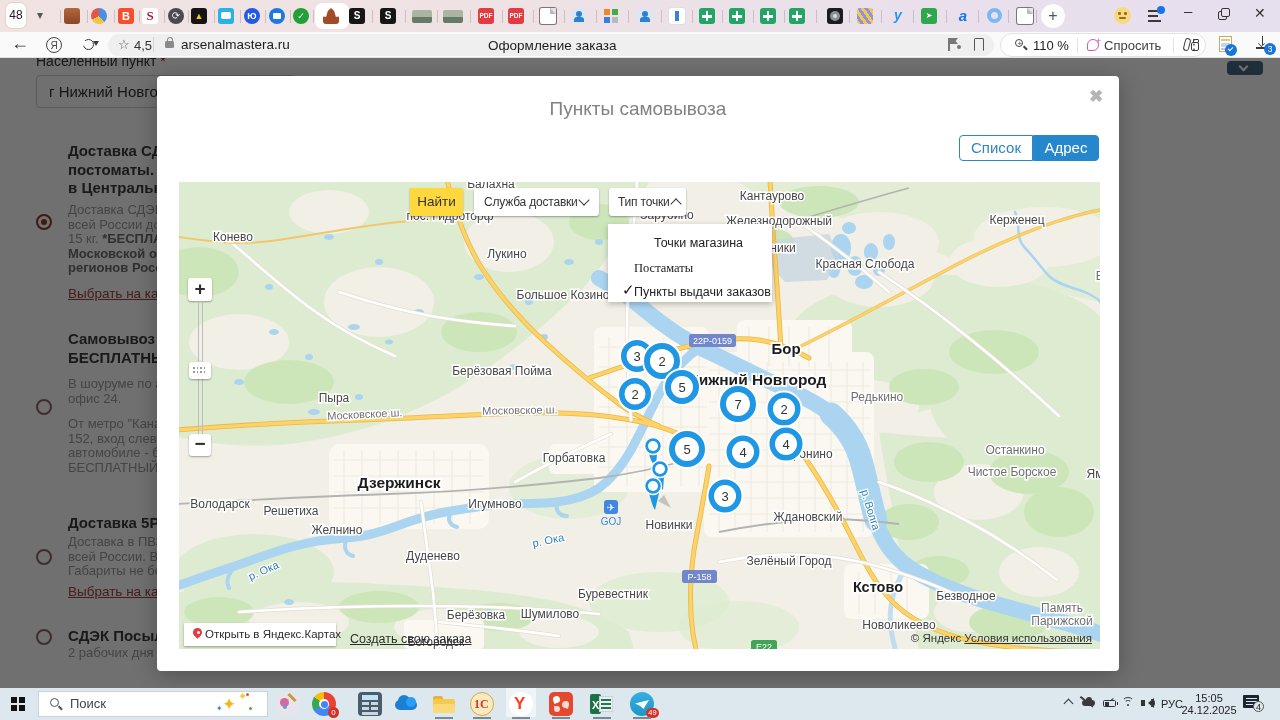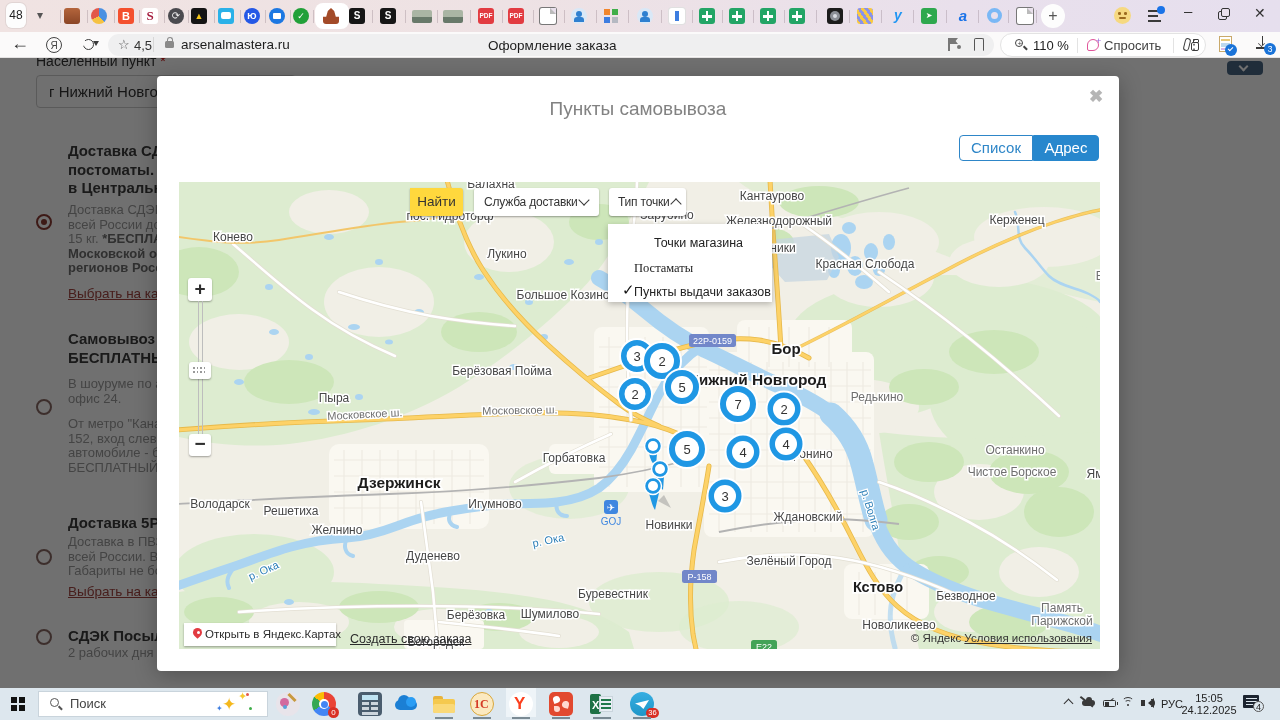--- a/index.html
+++ b/index.html
@@ -681,21 +681,21 @@
       <div class="tbi" style="left:590px;">
           <span style="position:absolute;left:0;top:2px;width:11px;height:20px;background:#1e7145;border-radius:2px;"></span>
           <span style="position:absolute;left:2px;top:7px;color:#fff;font-size:11px;font-weight:bold;">X</span>
           <span style="position:absolute;left:9px;top:4px;width:14px;height:16px;background:#e8eef4;border:1px solid #c9d4dc;"></span>
           <span style="position:absolute;left:11px;top:7px;width:10px;height:2px;background:#21794c;"></span>
           <span style="position:absolute;left:11px;top:11px;width:10px;height:2px;background:#21794c;"></span>
           <span style="position:absolute;left:11px;top:15px;width:10px;height:2px;background:#21794c;"></span>
         </div>
       <div class="tbi" style="left:630px;border-radius:50%;background:linear-gradient(#37aee2,#1e96c8);">
           <span style="position:absolute;left:5px;top:8px;width:14px;height:9px;background:#fff;clip-path:polygon(0 40%,100% 0,60% 100%,35% 65%);"></span>
-          <span style="position:absolute;right:-5px;bottom:-2px;min-width:13px;height:10px;border-radius:5px;background:#d93025;color:#fff;font-size:7.5px;text-align:center;line-height:10px;padding:0 1px;">36</span>
+          <span style="position:absolute;right:-5px;bottom:-2px;min-width:13px;height:10px;border-radius:5px;background:#d93025;color:#fff;font-size:7.5px;text-align:center;line-height:10px;padding:0 1px;">49</span>
         </div>
       <div class="tbline" style="left:435px;width:18px;"></div>
       <div class="tbline" style="left:473px;width:18px;"></div>
       <div class="tbline" style="left:512px;width:18px;"></div>
       <div class="tbline" style="left:552px;width:18px;"></div>
       <div class="tbline" style="left:593px;width:18px;"></div>
       <div class="tbline" style="left:633px;width:18px;"></div>
     </div>
 
     <div id="tray">

